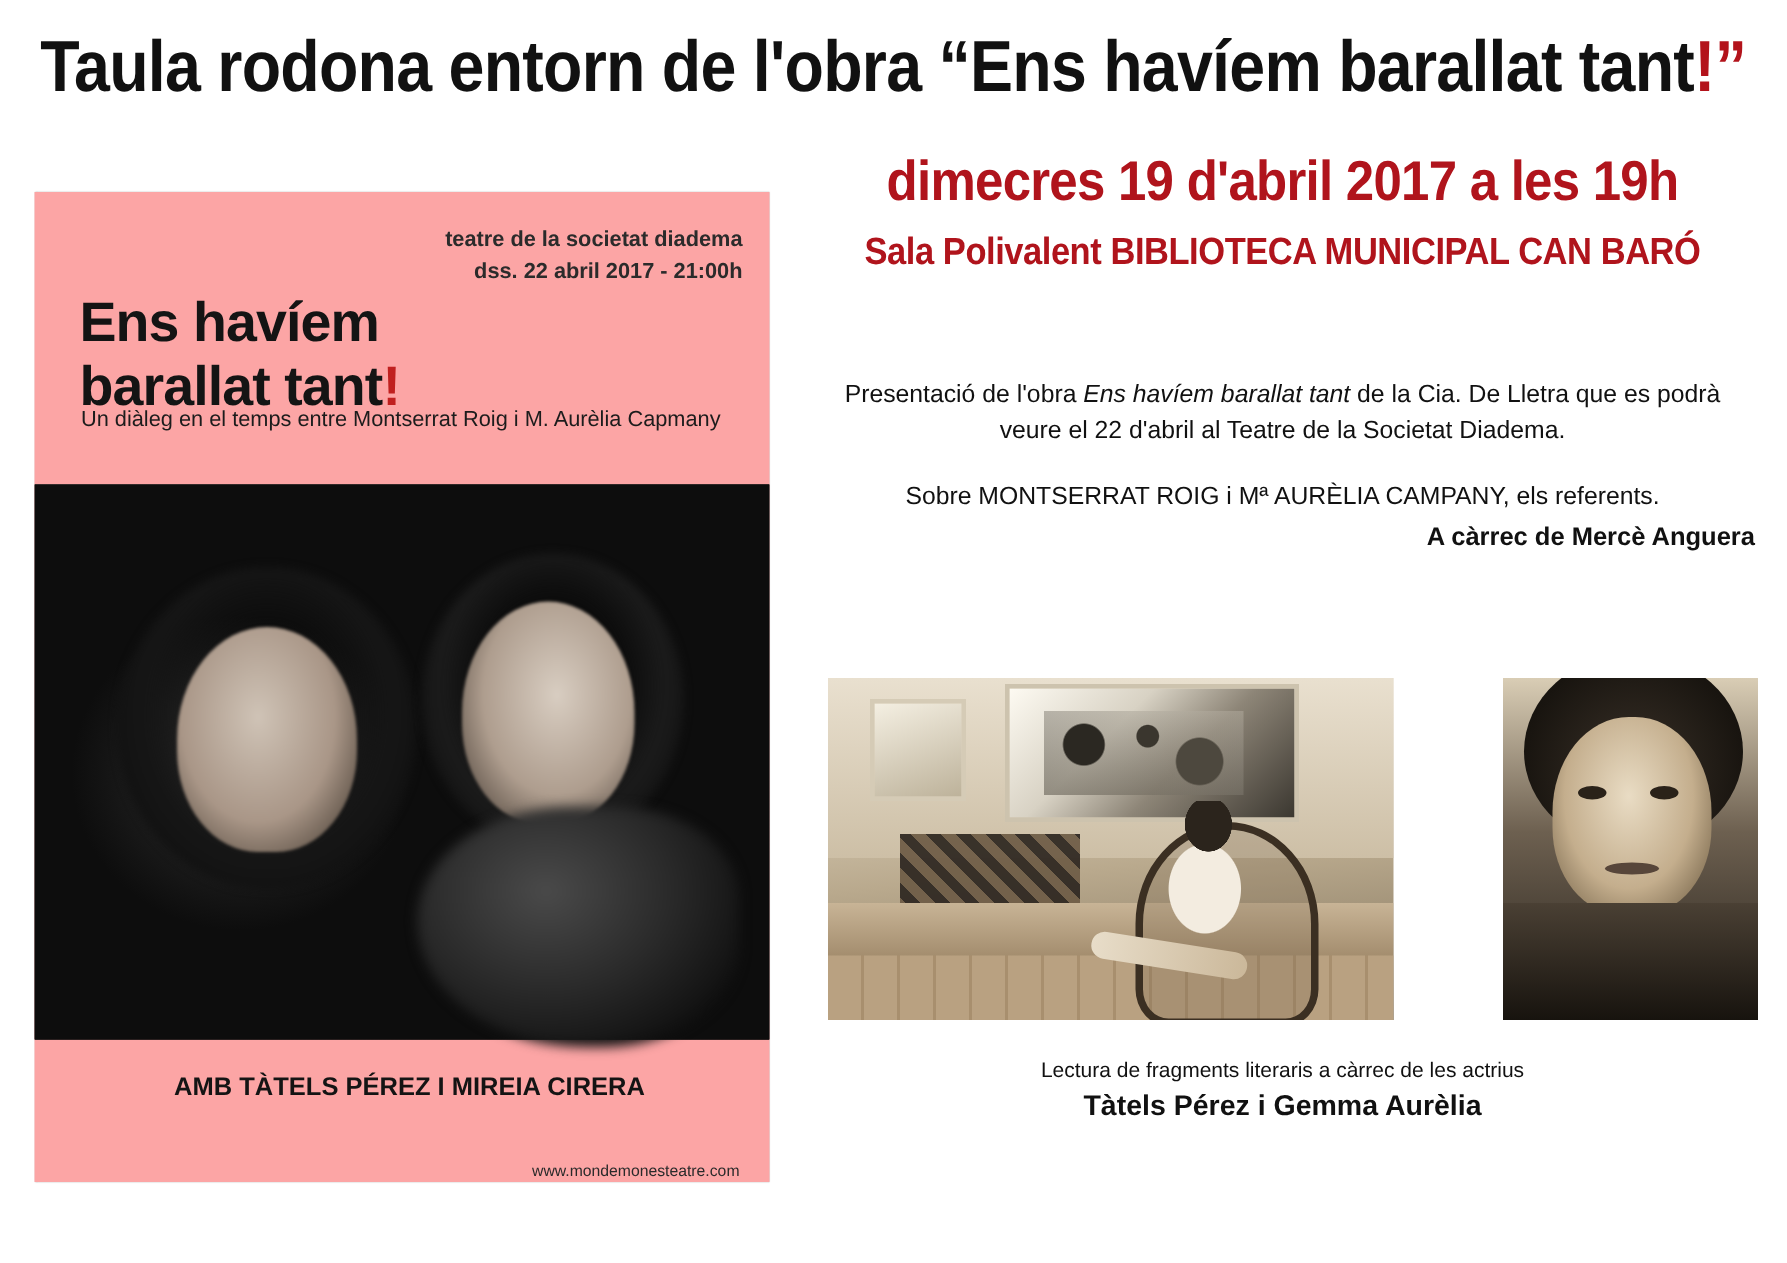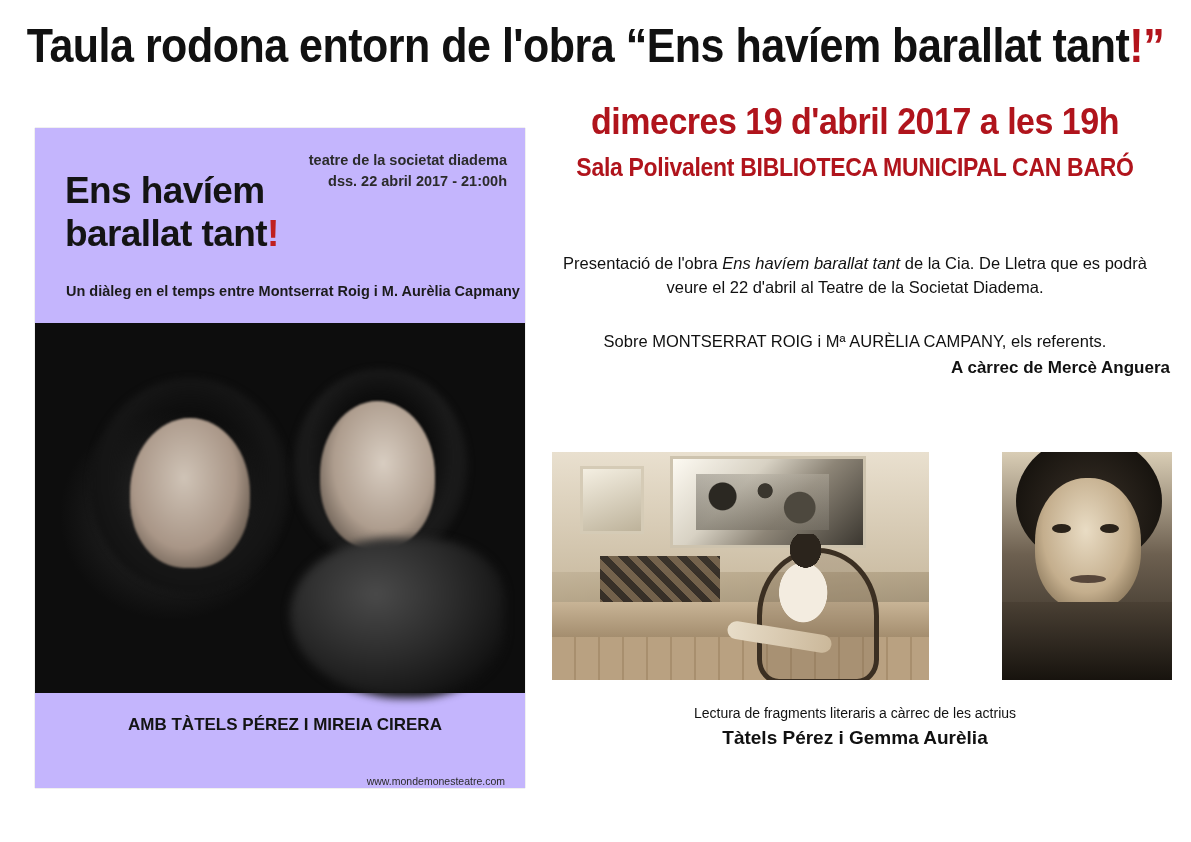--- a/index.html
+++ b/index.html
@@ -36,54 +36,53 @@
     color: #b3131b;
   }
 
   
   .poster {
     position: absolute;
     left: 23px;
     top: 128px;
     width: 490px;
     height: 660px;
-    background: #c4b5fd;
+    background: #fca5a5;
     box-shadow: 0 0 1px rgba(0,0,0,0.35);
     overflow: hidden;
-    margin-left: 12px;
   }
   .poster-venue {
     position: absolute;
     right: 18px;
     top: 22px;
     text-align: right;
     font-size: 14.5px;
     font-weight: bold;
     color: #2b2b2b;
     line-height: 1.45;
   }
   .poster-title {
     position: absolute;
     left: 30px;
-    top: 42px;
+    top: 66px;
     font-size: 37px;
     font-weight: bold;
     line-height: 1.15;
     letter-spacing: -0.6px;
     color: #141414;
   }
   .poster-title .red {
     color: #c0201f;
   }
   .poster-sub {
     position: absolute;
     left: 31px;
-    top: 155px;
+    top: 144px;
     font-size: 14.5px;
-    font-weight: bold;
+    font-weight: normal;
     color: #1c1c1c;
   }
   .poster-photo {
     position: absolute;
     left: 0;
     top: 195px;
     width: 490px;
     height: 370px;
     background:
       radial-gradient(ellipse 150px 140px at 28% 52%, #2e2e2e 0%, #1a1a1a 48%, #0d0d0d 75%),
@@ -200,21 +199,21 @@
   }
   .p-intro em {
     font-style: italic;
   }
   .p-bold {
     font-size: 17px;
     font-weight: bold;
     margin-top: 4px;
   }
   .p-second {
-    margin-top: 30px;
+    margin-top: 20px;
     font-size: 16.5px;
     line-height: 1.45;
   }
   .p-bold2 {
     font-size: 17px;
     font-weight: bold;
     margin-top: 4px;
     text-align: right;
   }
 

